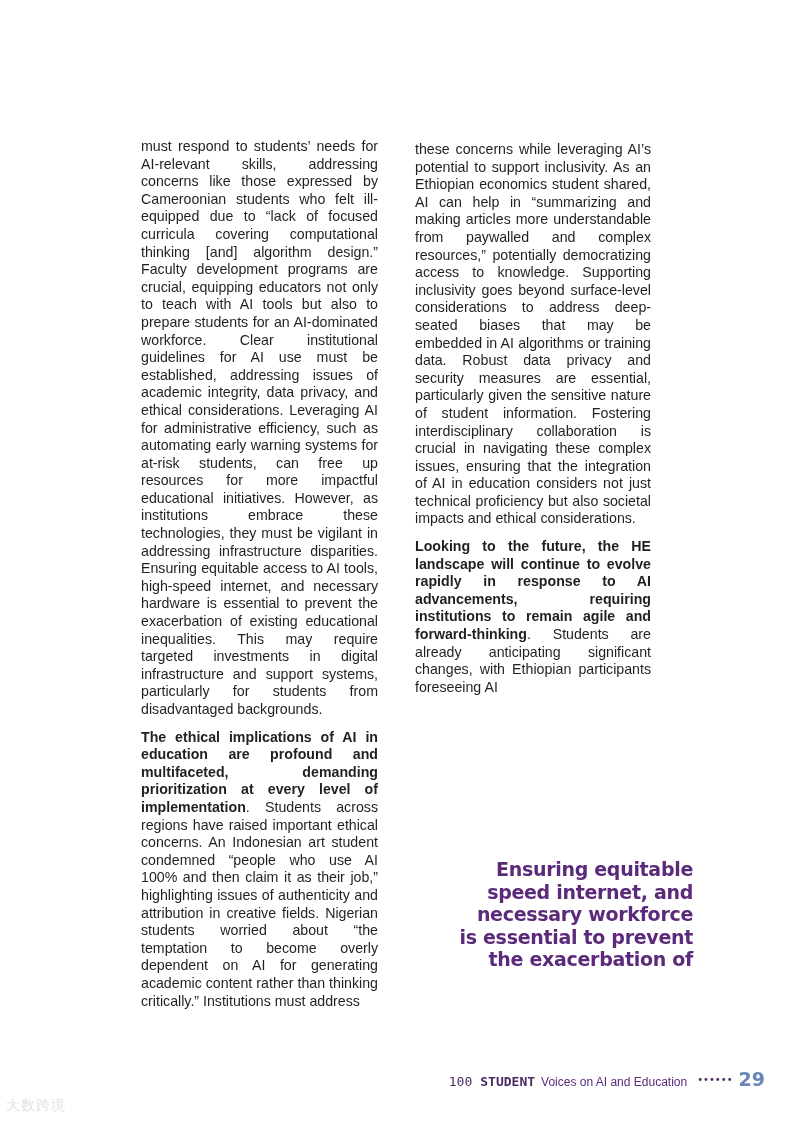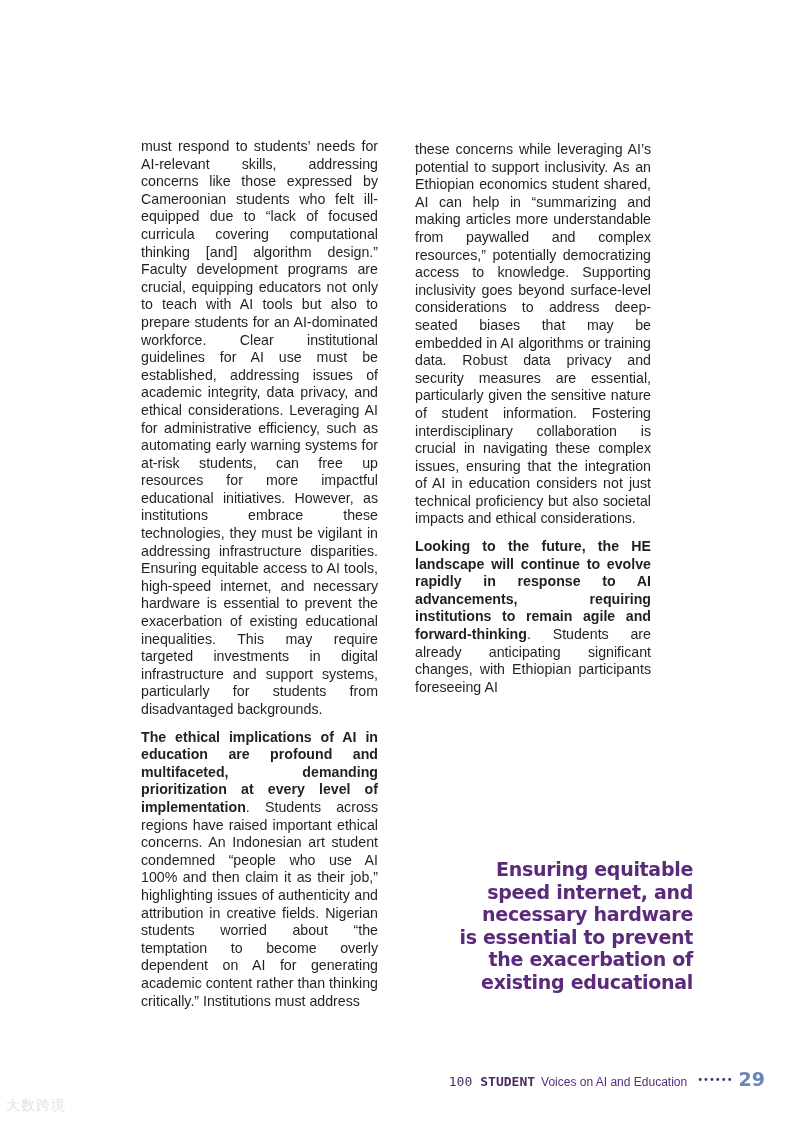--- a/index.html
+++ b/index.html
@@ -122,24 +122,23 @@
     <b></b><span>these concerns while leveraging AI’s potential to support inclusivity. As an Ethiopian economics student shared, AI can help in “summarizing and making articles more understandable from paywalled and complex resources,” potentially democratizing access to knowledge. Supporting inclusivity goes beyond surface-level considerations to address deep-seated biases that may be embedded in AI algorithms or training data. Robust data privacy and security measures are essential, particularly given the sensitive nature of student information. Fostering interdisciplinary collaboration is crucial in navigating these complex issues, ensuring that the integration of AI in education considers not just technical proficiency but also societal impacts and ethical considerations.</span>
   </p>
   <p class="para">
     <b>Looking to the future, the HE landscape will continue to evolve rapidly in response to AI advancements, requiring institutions to remain agile and forward-thinking</b><span>. Students are already anticipating significant changes, with Ethiopian participants foreseeing AI</span>
   </p>
 </div>
 
 <div class="pull-quote">
   <div>Ensuring equitable</div>
   <div>speed internet, and</div>
-  <div>necessary hardware</div>
+  <div>necessary workforce</div>
   <div>is essential to prevent</div>
   <div>the exacerbation of</div>
-  <div>existing educational</div>
 </div>
 
 <div class="footer">
   <span class="num">100</span>
   <span class="brand">STUDENT</span>
   <span class="subtitle">Voices on AI and Education</span>
   <span class="dots">••••••</span>
   <span class="page">29</span>
 </div>
 

